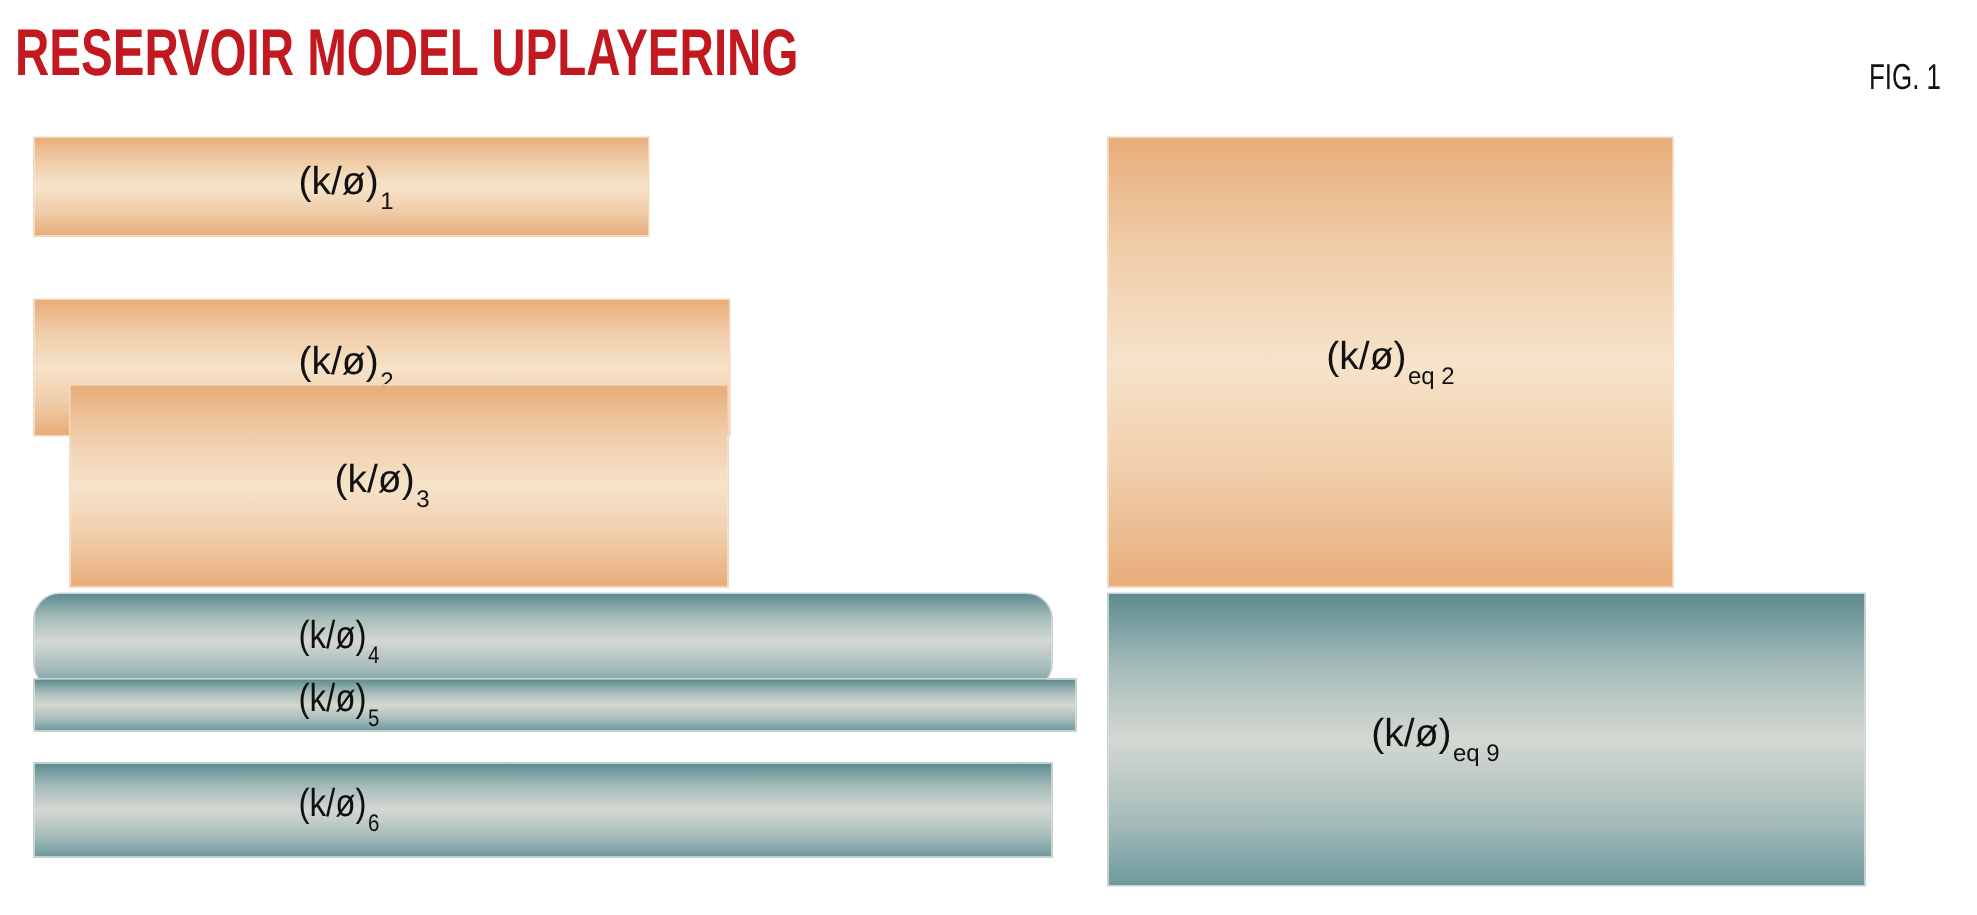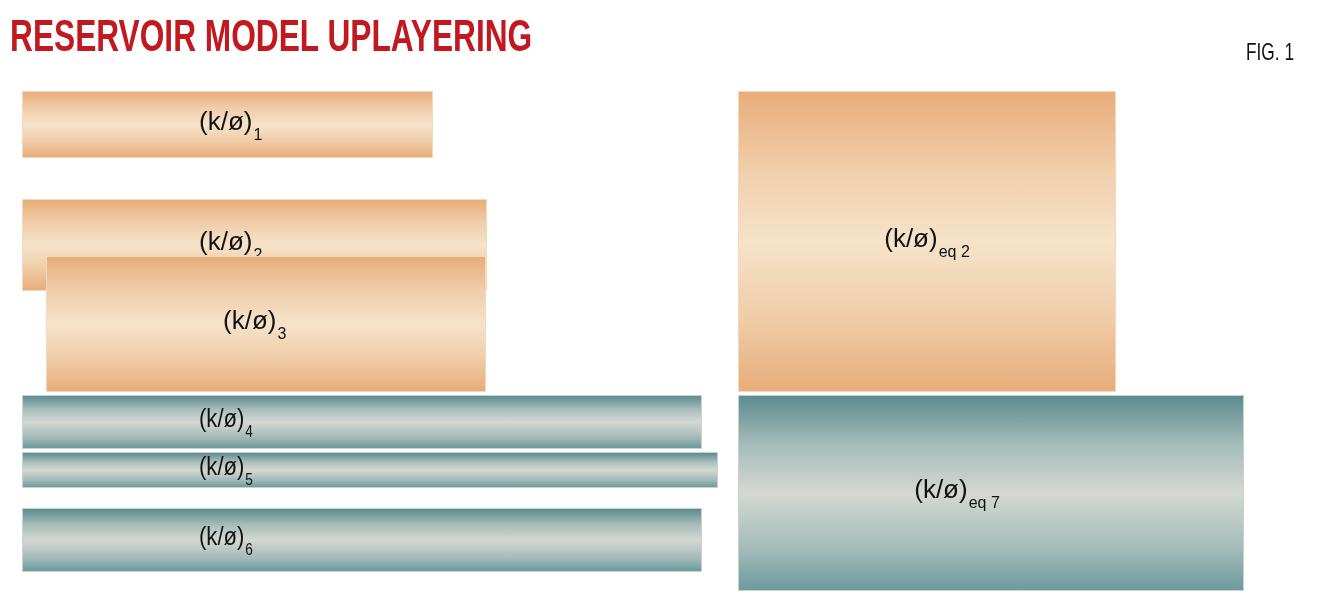--- a/index.html
+++ b/index.html
@@ -47,31 +47,31 @@
 <div>
   <div class="layer sand" style="left:22px; top:91px; width:411px; height:67px;">
     <span class="label l-left"><span>(k/ø)</span><sub>1</sub></span>
   </div>
   <div class="layer sand" style="left:22px; top:161px; width:465px; height:92px;margin-top:38px;">
     <span class="label l-left"><span>(k/ø)</span><sub>2</sub></span>
   </div>
   <div class="layer sand" style="left:22px; top:256px; width:440px; height:136px;margin-left:24px;">
     <span class="label l-left"><span>(k/ø)</span><sub>3</sub></span>
   </div>
-  <div class="layer shale" style="left:22px; top:395px; width:680px; height:54px;">
+  <div class="layer shale" style="left:22px; top:395px; width:680px; height:65px;border-radius:18px;">
     <span class="label l-left narrow"><span>(k/ø)</span><sub>4</sub></span>
   </div>
   <div class="layer shale" style="left:22px; top:452px; width:696px; height:36px;">
     <span class="label l-left narrow"><span>(k/ø)</span><sub>5</sub></span>
   </div>
   <div class="layer shale" style="left:22px; top:508px; width:680px; height:64px;">
     <span class="label l-left narrow"><span>(k/ø)</span><sub>6</sub></span>
   </div>
 </div>
 
 <div>
   <div class="layer sand" style="left:738px; top:91px; width:378px; height:301px;">
     <span class="label"><span>(k/ø)</span><sub>eq 2</sub></span>
   </div>
   <div class="layer shale" style="left:738px; top:395px; width:506px; height:196px;">
-    <span class="label" style="left:218px; transform:translate(-50%,-50%);"><span>(k/ø)</span><sub>eq 7</sub></span>
+    <span class="label" style="left:218px; transform:translate(-50%,-50%);"><span>(k/ø)</span><sub>eq 9</sub></span>
   </div>
 </div>
 
 </body></html>

